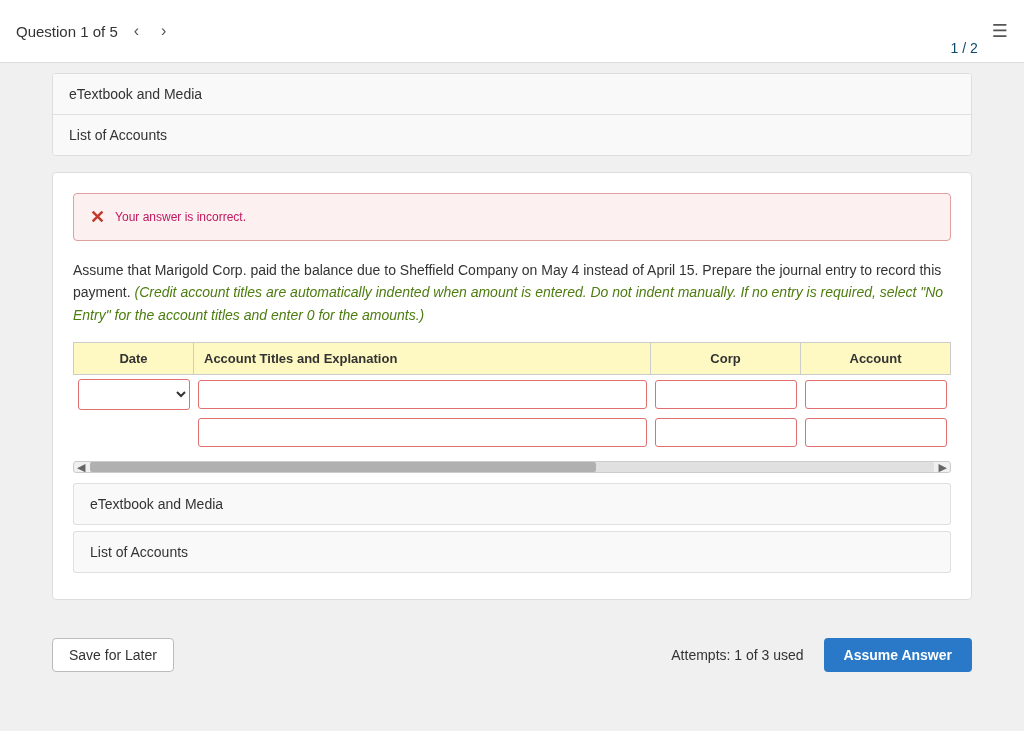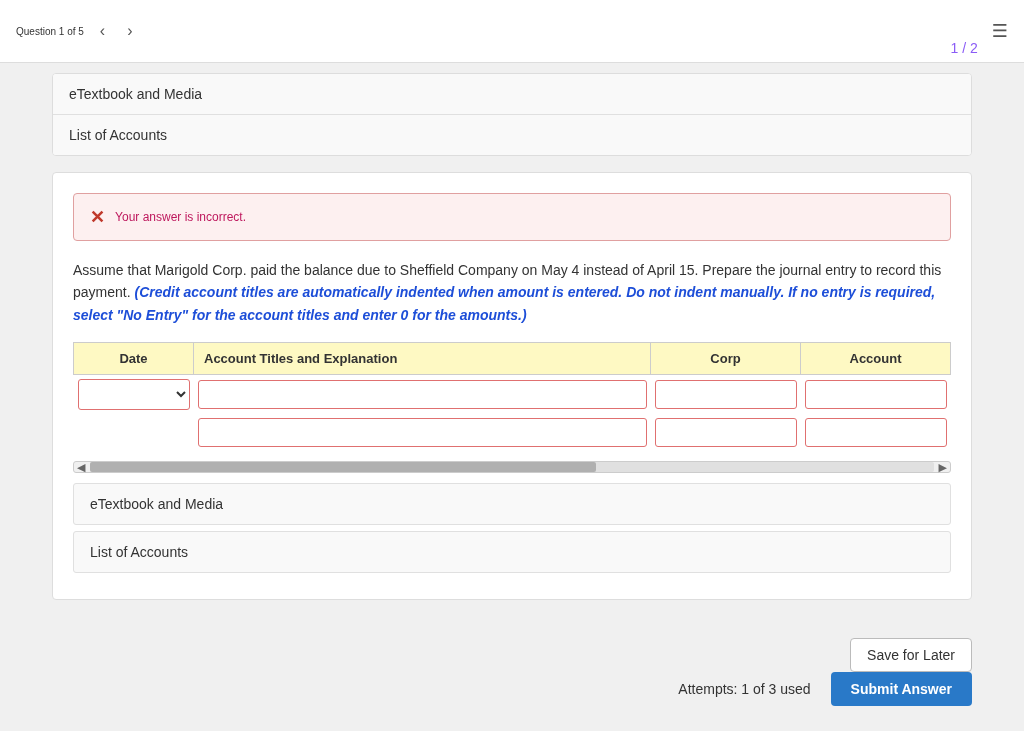--- a/index.html
+++ b/index.html
@@ -19,40 +19,40 @@
       position: sticky;
       top: 0;
       z-index: 10;
     }
     .top-bar-left {
       display: flex;
       align-items: center;
       gap: 10px;
     }
     .question-label {
-      font-size: 10px;
+      font-size: 15px;
       font-weight: 500;
       color: #333;
     }
     .nav-btn {
       background: none;
       border: none;
       cursor: pointer;
       font-size: 16px;
       color: #555;
       padding: 2px 6px;
     }
     .top-bar-right {
       display: flex;
       align-items: center;
       gap: 14px;
     }
     .page-info {
       font-size: 14px;
-      color: #8b5cf6;
+      color: #0c4a6e;
       margin-top: 34px;
     }
     .list-icon {
       font-size: 18px;
       color: #555;
       cursor: pointer;
     }
     .main-content {
       max-width: 960px;
       margin: 4px auto;
@@ -107,23 +107,23 @@
       color: #be185d;
       font-size: 12px;
     }
     .question-text {
       font-size: 14px;
       line-height: 1.6;
       margin-bottom: 16px;
       color: #333;
     }
     .question-text em {
-      color: #1d4ed8;
+      color: #4d7c0f;
       font-style: italic;
-      font-weight: 700;
+      font-weight: 400;
     }
     
     .journal-table {
       width: 100%;
       border-collapse: collapse;
       margin-bottom: 10px;
       table-layout: fixed;
     }
     .journal-table th {
       background: #fef9c3;
@@ -226,21 +226,20 @@
       cursor: pointer;
       margin-bottom: 6px;
     }
     .footer-bar {
       display: flex;
       align-items: flex-end;
       justify-content: space-between;
       padding: 14px 20px;
       max-width: 960px;
       margin: 0 auto;
-      flex-direction: column;
     }
     .save-later-btn {
       border: 1px solid #bbb;
       background: #fff;
       padding: 8px 16px;
       border-radius: 4px;
       font-size: 14px;
       color: #333;
       cursor: pointer;
     }
@@ -356,15 +355,15 @@
     </div>
 
   </div>
 
 </div>
 
 <div class="footer-bar">
   <button class="save-later-btn">Save for Later</button>
   <div class="footer-right">
     <span class="attempts-text">Attempts: 1 of 3 used</span>
-    <button class="submit-btn">Submit Answer</button>
+    <button class="submit-btn">Assume Answer</button>
   </div>
 </div>
 
 </body></html>

